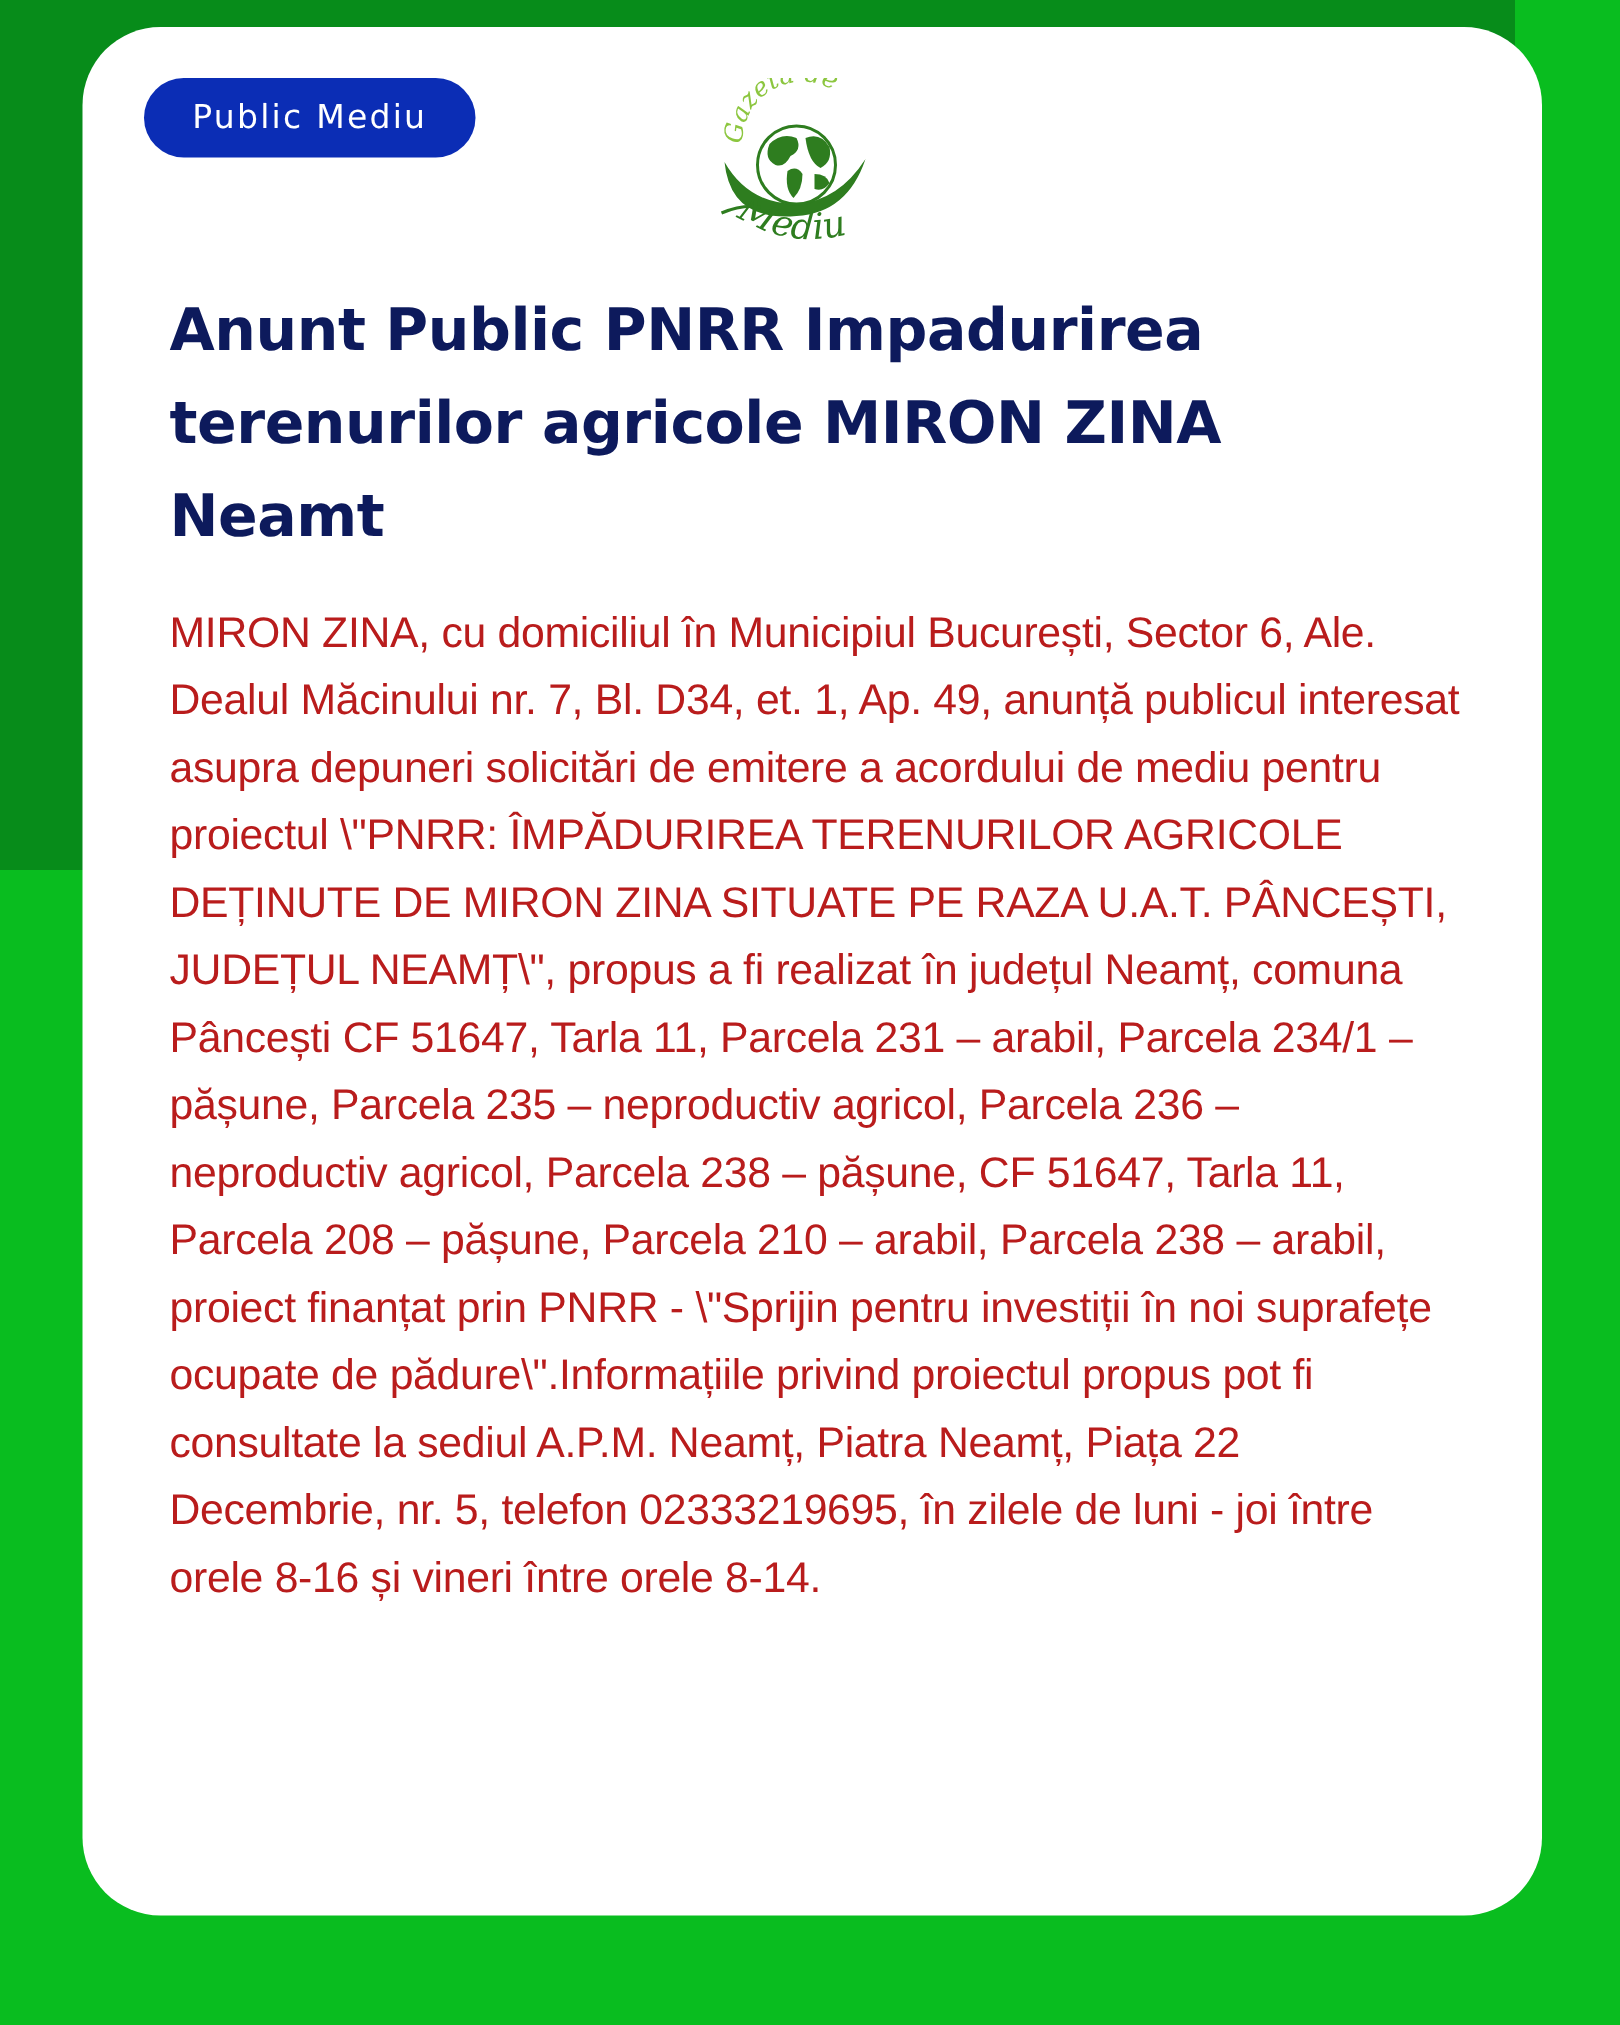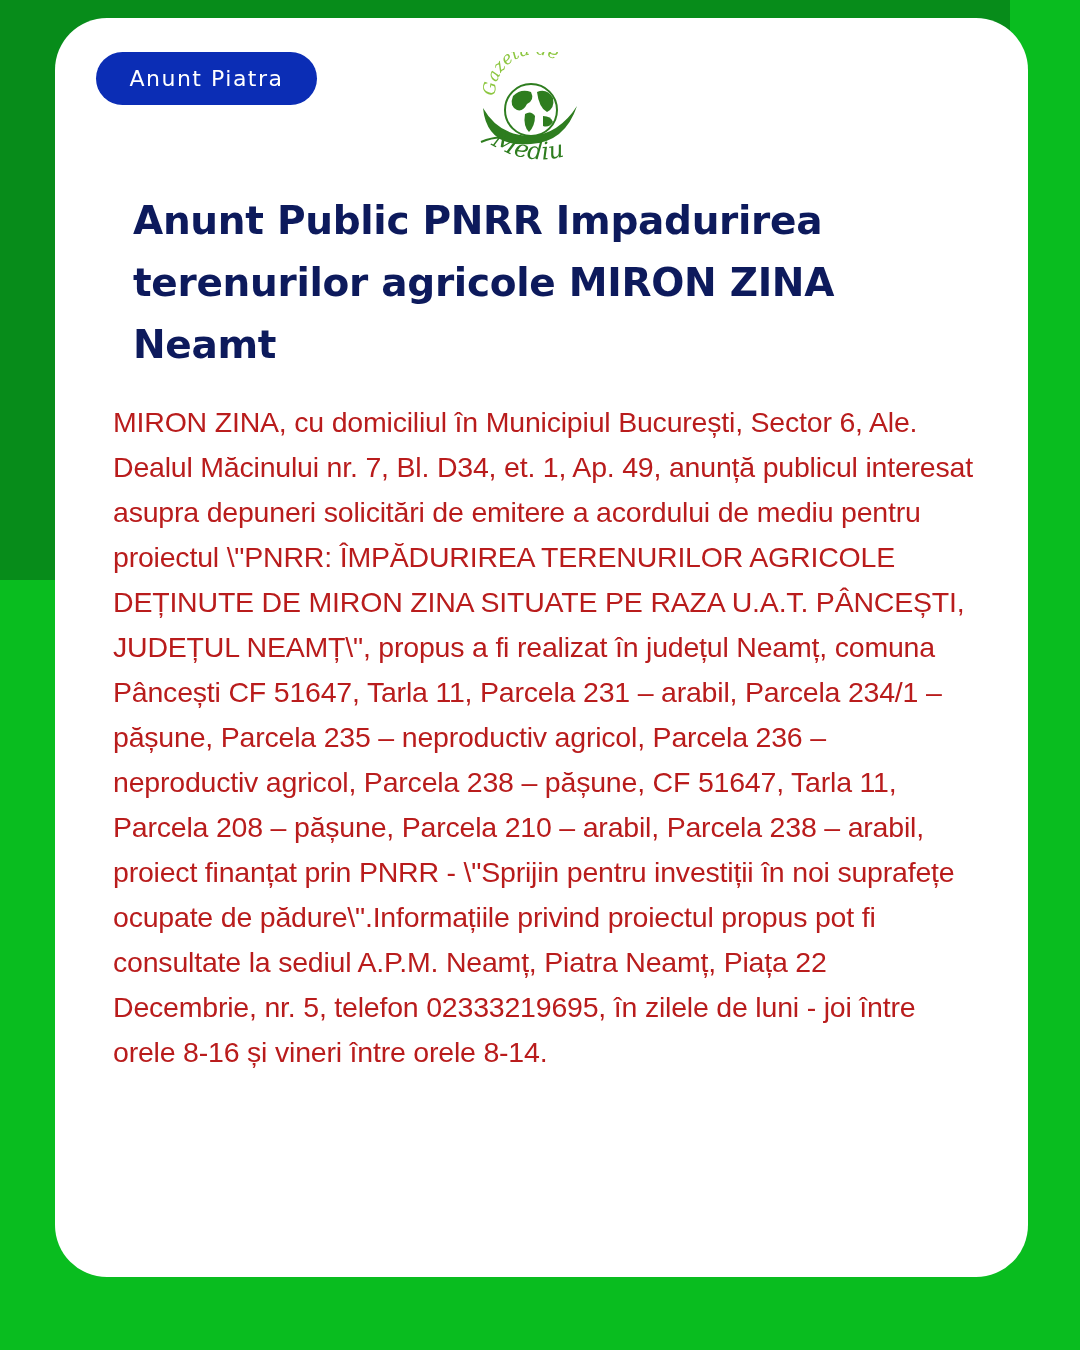--- a/index.html
+++ b/index.html
@@ -60,21 +60,20 @@
       position: absolute;
       left: 58px;
       top: 172px;
       width: 820px;
       font-family: "DejaVu Sans", sans-serif;
       font-weight: bold;
       font-size: 39px;
       line-height: 62px;
       color: #0d1a5c;
       letter-spacing: -0.3px;
-      margin-left: 20px;
     }
     .body-text {
       position: absolute;
       left: 58px;
       top: 382px;
       width: 860px;
       font-family: "Liberation Sans", sans-serif;
       font-size: 28.5px;
       line-height: 45px;
       color: #b91c1c;
@@ -83,21 +82,21 @@
   </style>
 </head>
 <body>
 
 <div class="stage">
   <div class="dark-block"></div>
 
   <div class="card">
 
     <div class="badge">
-      <span>Anunt Piatra</span>
+      <span>Public Mediu</span>
     </div>
 
     <div class="logo">
       <svg width="116" height="122" viewBox="0 0 116 122" xmlns="http://www.w3.org/2000/svg">
         <defs>
           <path id="arcTop" d="M 22 44 A 40 40 0 0 1 100 30"></path>
           <path id="arcBottom" d="M 18 92 Q 58 118 104 100"></path>
         </defs>
         <text font-family="DejaVu Serif, serif" font-style="italic" font-size="17" fill="#8cc63f">
           <textPath href="#arcTop">Gazeta de</textPath>

